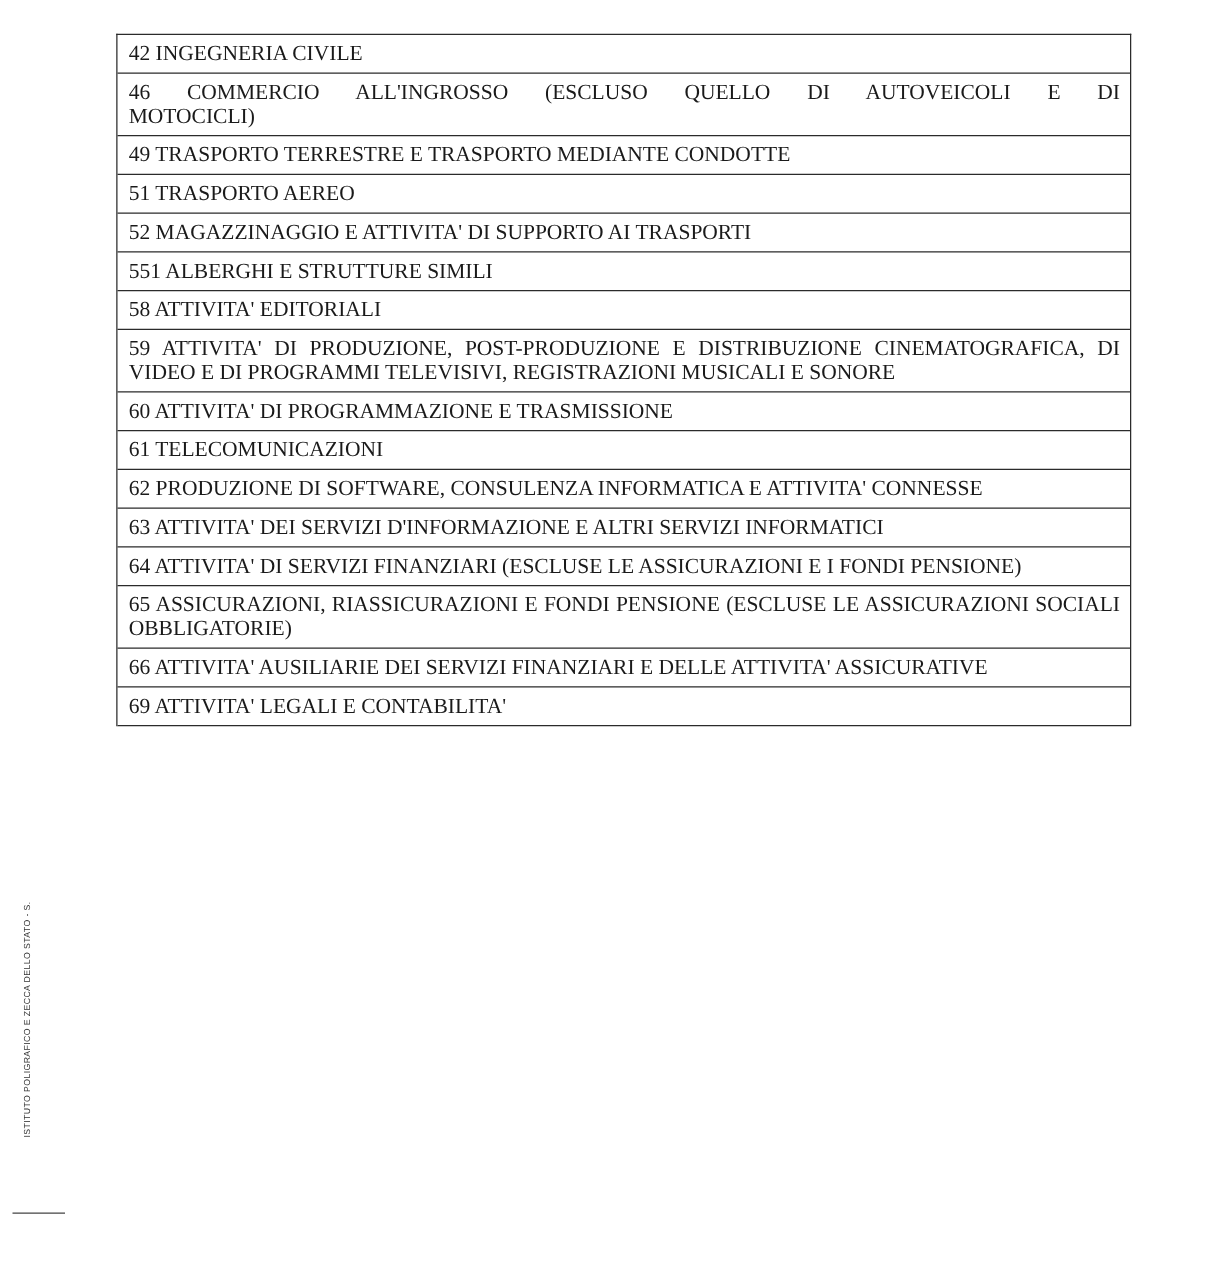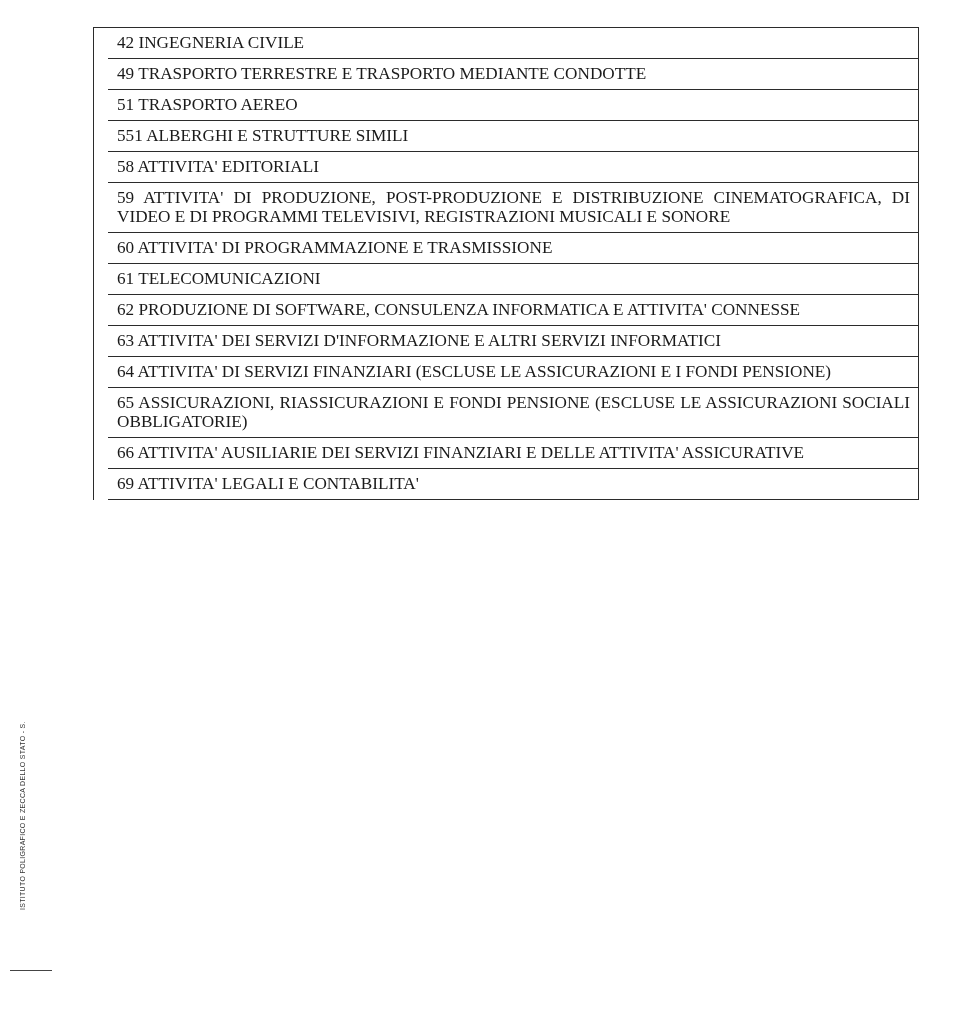--- a/index.html
+++ b/index.html
@@ -1,34 +1,36 @@
 <!DOCTYPE html>
 <html><head>
   <meta charset="utf-8">
   <style>
     html, body { margin: 0; padding: 0; background: #ffffff; }
     body { width: 964px; height: 1023px; position: relative; overflow: hidden;
            font-family: "Liberation Serif", serif; color: #1a1a1a; }
     .table { position: absolute; left: 93px; top: 27px; width: 810px;
-             border: 1.5px solid #2b2b2b; border-bottom: none; padding-left: 14px; }
+             border: 1.5px solid #2b2b2b; border-bottom: none; }
     .row { border-bottom: 1.5px solid #2b2b2b; padding: 5px 8px 6px 9px;
            font-size: 17.2px; line-height: 19px; box-sizing: border-box; }
     .row.j { text-align: justify; text-align-last: left; }
     .side { position: absolute; left: 19px; top: 910px; transform-origin: 0 0;
             transform: rotate(-90deg); font-family: "Liberation Sans", sans-serif;
             font-size: 7px; letter-spacing: 0.3px; color: #333; white-space: nowrap; }
     .rule { position: absolute; left: 10px; top: 970px; width: 42px; height: 1px; background: #444; }
   </style>
 </head>
 <body>
 
 <div class="table">
   <div class="row">42 INGEGNERIA CIVILE</div>
+  <div class="row j" style="word-spacing:14px">46 COMMERCIO ALL'INGROSSO (ESCLUSO QUELLO DI AUTOVEICOLI E DI MOTOCICLI)</div>
   <div class="row">49 TRASPORTO TERRESTRE E TRASPORTO MEDIANTE CONDOTTE</div>
   <div class="row">51 TRASPORTO AEREO</div>
+  <div class="row">52 MAGAZZINAGGIO E ATTIVITA' DI SUPPORTO AI TRASPORTI</div>
   <div class="row">551 ALBERGHI E STRUTTURE SIMILI</div>
   <div class="row">58 ATTIVITA' EDITORIALI</div>
   <div class="row j">59 ATTIVITA' DI PRODUZIONE, POST-PRODUZIONE E DISTRIBUZIONE CINEMATOGRAFICA, DI VIDEO E DI PROGRAMMI TELEVISIVI, REGISTRAZIONI MUSICALI E SONORE</div>
   <div class="row">60 ATTIVITA' DI PROGRAMMAZIONE E TRASMISSIONE</div>
   <div class="row">61 TELECOMUNICAZIONI</div>
   <div class="row">62 PRODUZIONE DI SOFTWARE, CONSULENZA INFORMATICA E ATTIVITA' CONNESSE</div>
   <div class="row">63 ATTIVITA' DEI SERVIZI D'INFORMAZIONE E ALTRI SERVIZI INFORMATICI</div>
   <div class="row j">64 ATTIVITA' DI SERVIZI FINANZIARI (ESCLUSE LE ASSICURAZIONI E I FONDI PENSIONE)</div>
   <div class="row j">65 ASSICURAZIONI, RIASSICURAZIONI E FONDI PENSIONE (ESCLUSE LE ASSICURAZIONI SOCIALI OBBLIGATORIE)</div>
   <div class="row j">66 ATTIVITA' AUSILIARIE DEI SERVIZI FINANZIARI E DELLE ATTIVITA' ASSICURATIVE</div>

